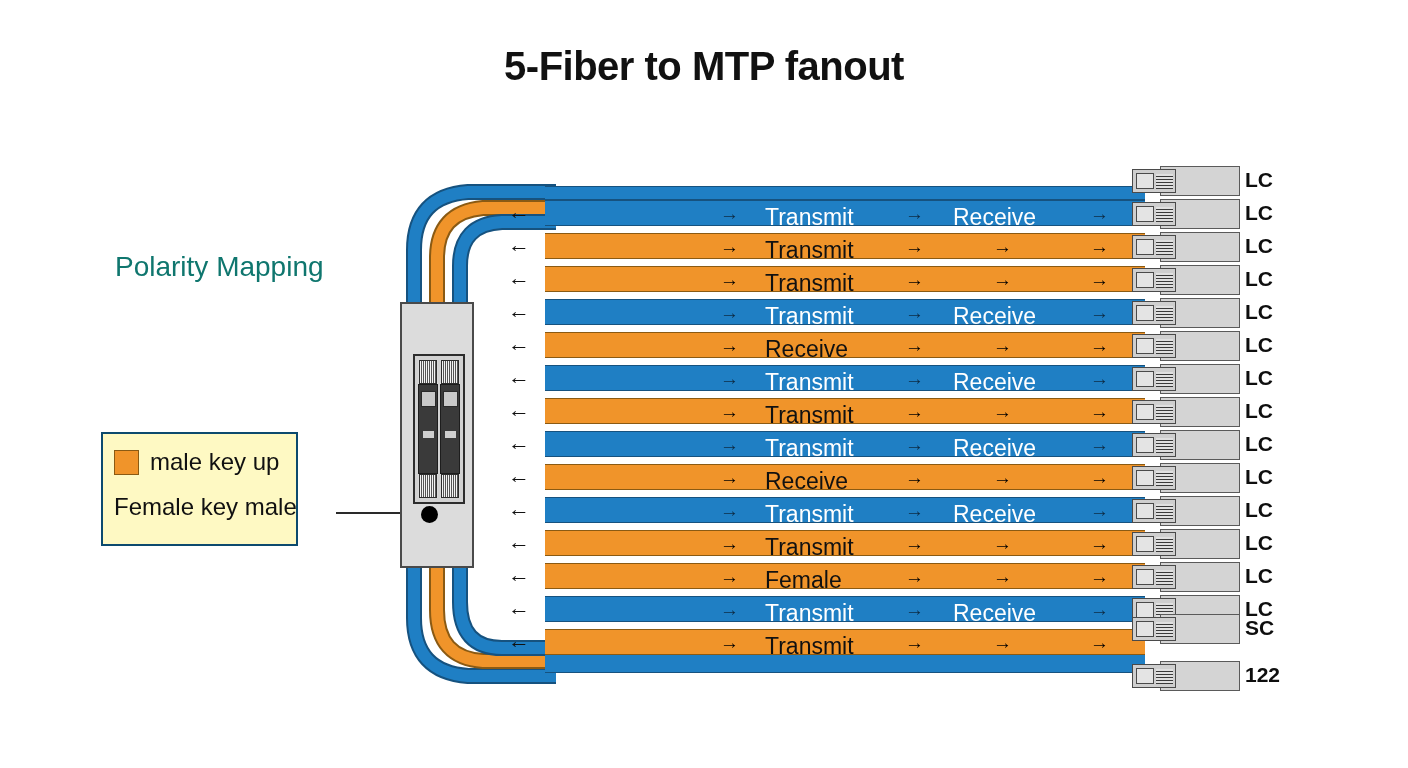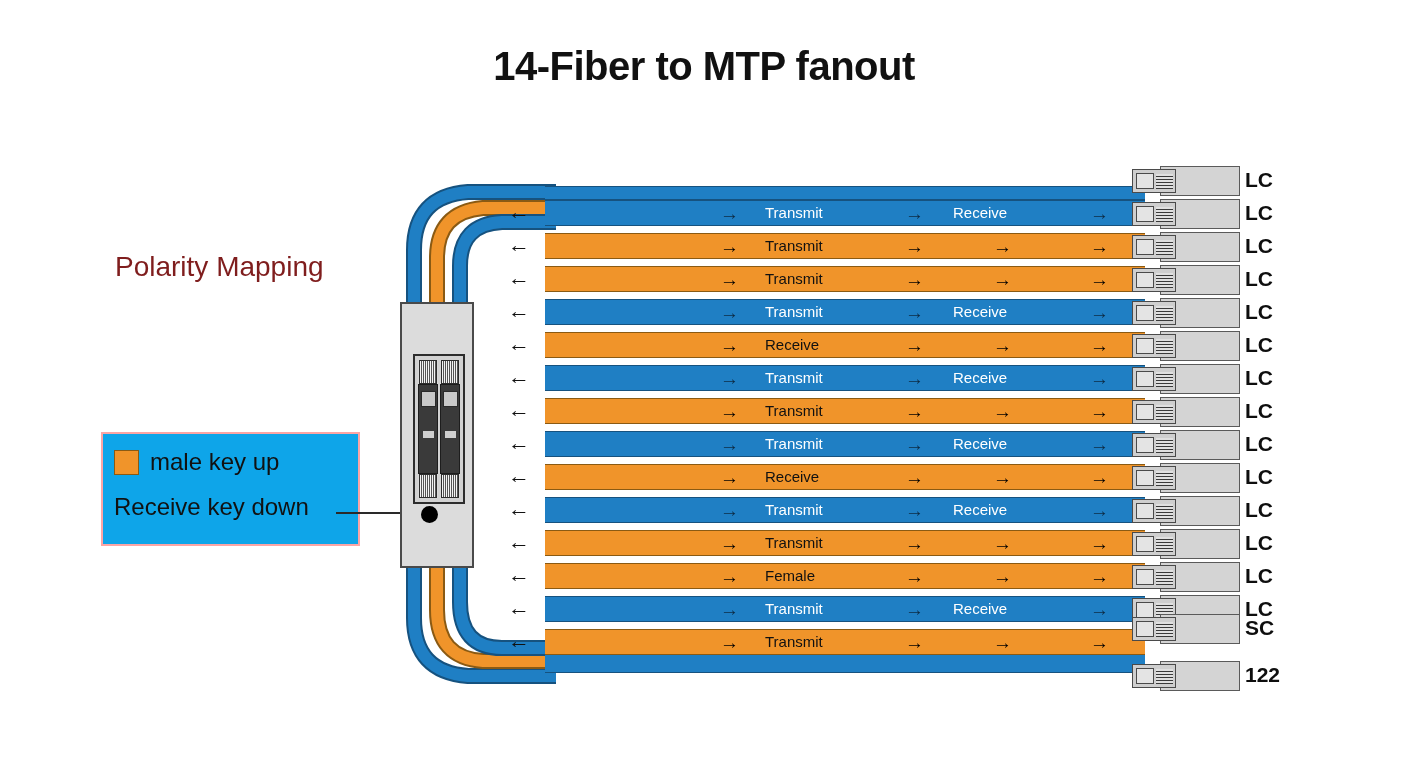--- a/index.html
+++ b/index.html
@@ -27,36 +27,36 @@
     letter-spacing: -0.5px;
     color: #111111;
     white-space: pre;
   }
 
   
   #polarity-label {
     position: absolute;
     left: 115px; top: 251px;
     font-size: 28px;
-    color: #7f1d1d;
+    color: #0f766e;
   }
   #callout-title {
     position: absolute;
     left: 149px; top: 383px;
     font-size: 30px;
     color: #111111;
   }
 
   
   #legend-box {
     position: absolute;
     left: 101px; top: 432px;
-    width: 259px; height: 114px;
-    border: 2px solid #fca5a5;
-    background: #0ea5e9;
+    width: 197px; height: 114px;
+    border: 2px solid #0c4a6e;
+    background: #fef9c3;
   }
   .legend-row {
     position: absolute;
     left: 11px;
     display: flex;
     align-items: center;
     gap: 11px;
   }
   #legend-row-male { top: 14px; }
   #legend-row-female { top: 59px; }
@@ -165,21 +165,21 @@
   .fiber-row.orange {
     border-top-color: #8a5a13;
     border-bottom-color: #8a5a13;
   }
   .fiber-row.blue  { background: #1F7FC4; }
   .fiber-row.orange{ background: #F0942A; }
 
   .row-seg {
     position: absolute;
     white-space: nowrap;
-    font-size: 15px;
+    font-size: 23px;
   }
   .fiber-row.blue .row-seg  { color: #ffffff; }
   .fiber-row.orange .row-seg{ color: #111111; }
   .row-arrow {
     position: absolute;
     font-size: 19px;
     line-height: 1;
     color: #000000;
   }
   .fiber-row.blue .row-arrow { color: #0d2b44; }
@@ -237,31 +237,31 @@
     font-weight: bold;
     color: #0e0e0e;
     white-space: nowrap;
   }
 </style>
 </head>
 <body>
 
 <div id="stage">
 
-  <div id="title">14-Fiber to MTP fanout</div>
+  <div id="title">5-Fiber to MTP fanout</div>
 
   <div id="polarity-label">Polarity Mapping</div>
 
   <div id="legend-box">
     <div class="legend-row" id="legend-row-male">
       <span class="legend-swatch"></span>
       <span class="legend-text">male key up</span>
     </div>
     <div class="legend-row" id="legend-row-female">
-      <span class="legend-text">Receive key down</span>
+      <span class="legend-text">Female key male</span>
     </div>
   </div>
 
   <div id="callout-line"></div>
 
   <svg id="trunk-svg" viewBox="0 0 1408 768">
     <g fill="none" stroke-linecap="butt">
       <path d="M414,304 L414,250 Q414,196 468,192 L556,192" stroke="#16527f" stroke-width="16"></path>
       <path d="M414,304 L414,250 Q414,196 468,192 L556,192" stroke="#1F7FC4" stroke-width="12"></path>
       <path d="M437,304 L437,258 Q437,212 483,208 L556,208" stroke="#8a5a13" stroke-width="16"></path>

